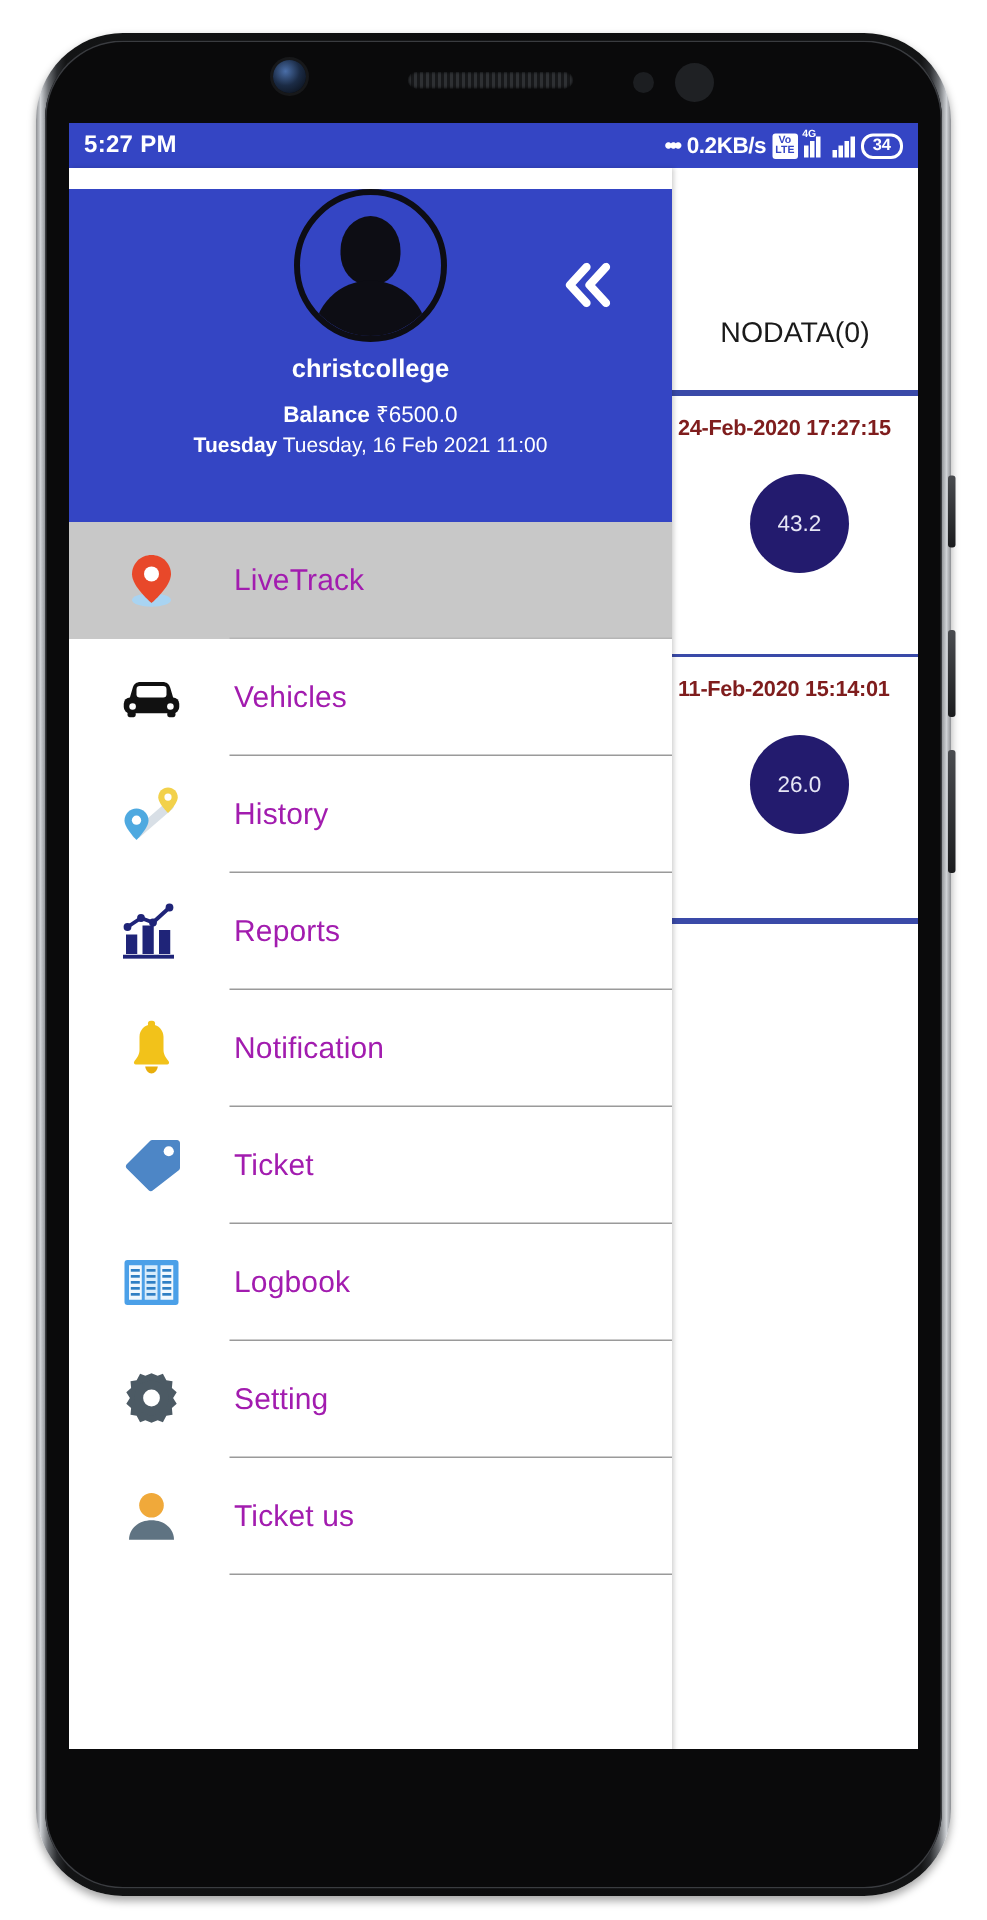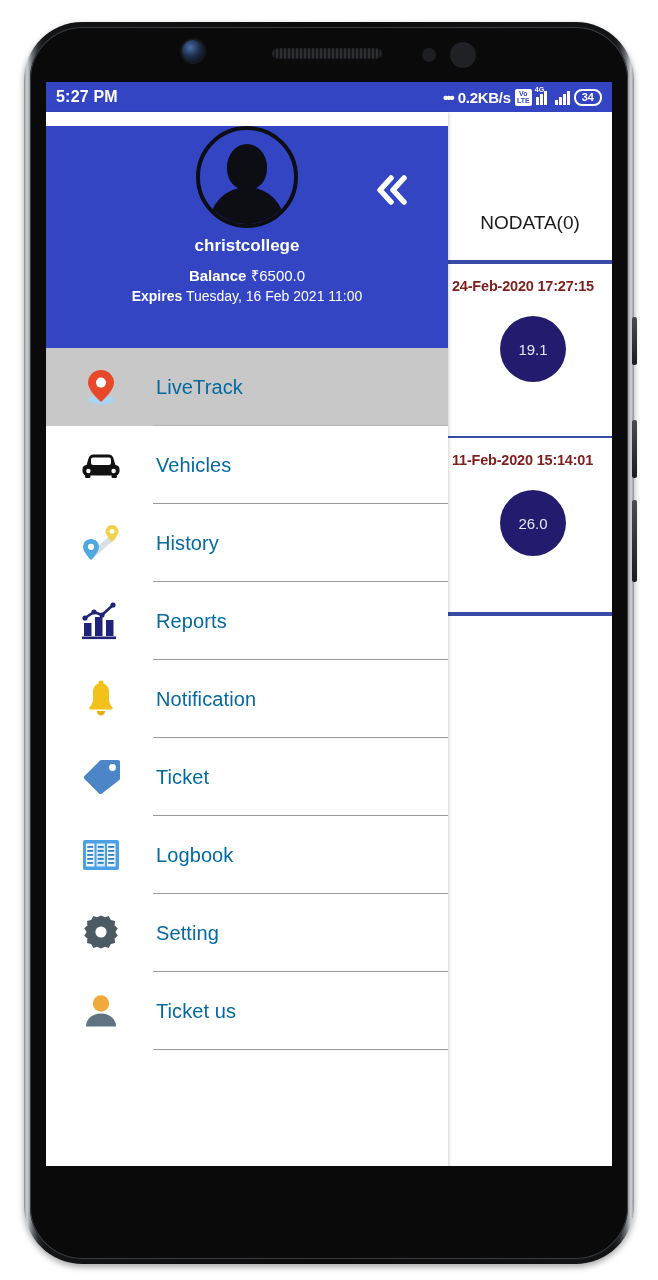--- a/index.html
+++ b/index.html
@@ -198,21 +198,21 @@
     height: 78px;
     display: flex; align-items: center;
     position: relative;
   }
   .menu-item.active { background: #c8c8c8; }
   .menu-icon {
     width: 110px; flex: 0 0 110px;
     display: flex; align-items: center; justify-content: center;
   }
   .menu-label {
-    font-size: 20px; color: #0369a1; letter-spacing: .1px;
+    font-size: 20px; color: #a21caf; letter-spacing: .1px;
   }
   .menu-item:not(.active)::after,
   .menu-item.active::after {
     content: ""; position: absolute; left: 107px; right: 0; bottom: 0;
     height: 1px; background: #9a9a9a;
   }
   .menu-item.active::after { background: #b5b5b5; }
 
   
   .ic { display:block; }
@@ -263,21 +263,21 @@
 
   <div id="content-panel">
     <div id="panel-inner">
 
       <div class="panel-card" id="nodata-card">
         <span id="nodata-label">NODATA(0)</span>
       </div>
 
       <div class="panel-card data-card">
         <div class="card-date">24-Feb-2020 17:27:15</div>
-        <div class="value-bubble">19.1</div>
+        <div class="value-bubble">43.2</div>
       </div>
 
       <div class="panel-card data-card">
         <div class="card-date">11-Feb-2020 15:14:01</div>
         <div class="value-bubble">26.0</div>
       </div>
 
       <div id="panel-tail"></div>
     </div>
   </div>
@@ -288,21 +288,21 @@
       <div id="avatar">
         <div class="av-head"></div>
         <div class="av-body"></div>
       </div>
       <div id="account-name">christcollege</div>
       <div id="balance-line">
         <b>Balance</b>
         <span>₹6500.0</span>
       </div>
       <div id="expiry-line">
-        <b>Expires</b>
+        <b>Tuesday</b>
         <span>Tuesday, 16 Feb 2021 11:00</span>
       </div>
       <div id="collapse-btn">
         <svg width="34" height="30" viewBox="0 0 34 30" class="ic">
           <path d="M16 3 L5 15 L16 27" fill="none" stroke="#ffffff" stroke-width="5.5" stroke-linecap="round" stroke-linejoin="round"></path>
           <path d="M29 3 L18 15 L29 27" fill="none" stroke="#ffffff" stroke-width="5.5" stroke-linecap="round" stroke-linejoin="round"></path>
         </svg>
       </div>
     </div>
 

